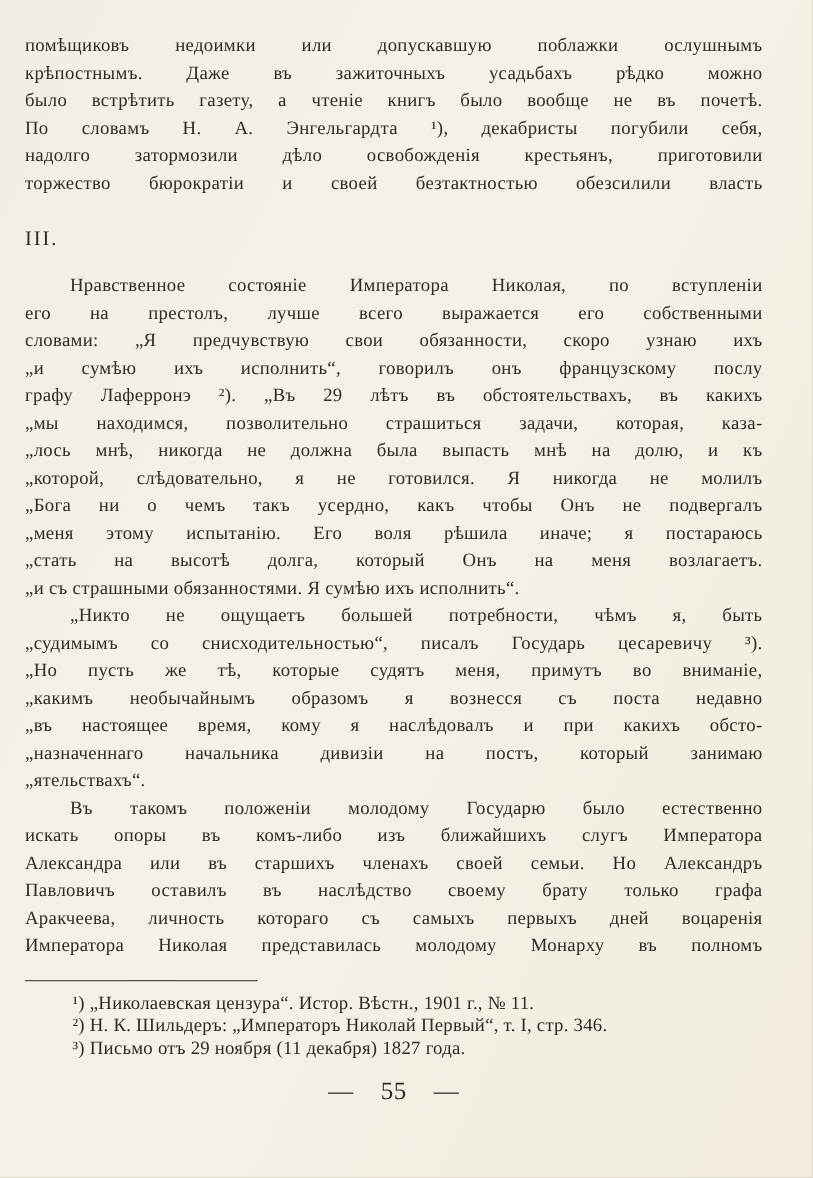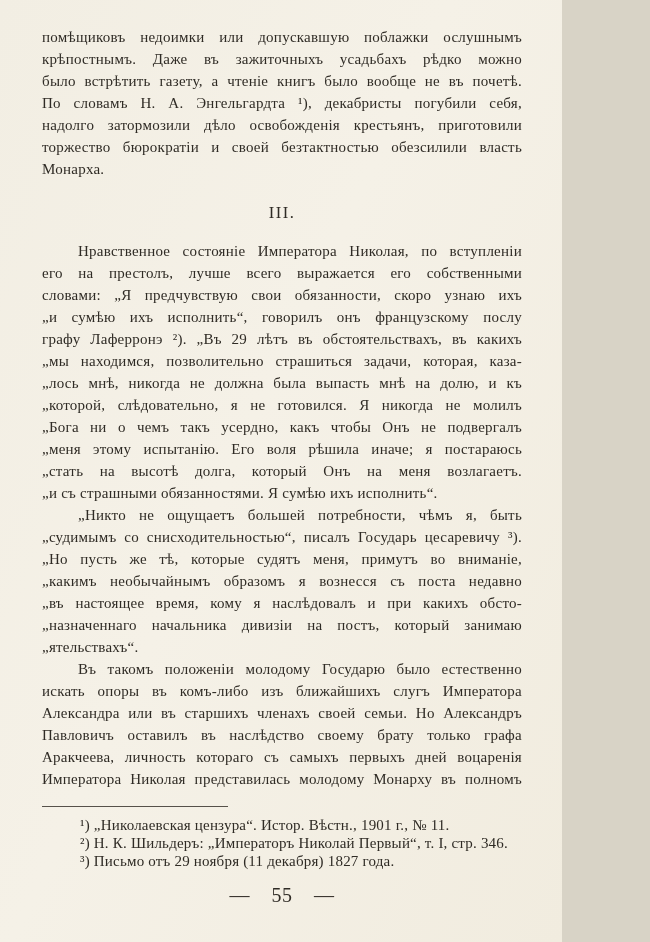--- a/index.html
+++ b/index.html
@@ -3,44 +3,44 @@
 <meta charset="utf-8">
 <style>
   html, body { margin: 0; padding: 0; }
   body {
     width: 650px; height: 942px;
     background: #d8d3c6;
     font-family: "Liberation Serif", "DejaVu Serif", serif;
   }
   .page {
     position: relative;
-    width: 562px; height: 942px;
+    width: 650px; height: 942px;
     box-sizing: border-box;
     background: linear-gradient(115deg, #f2eee3 0%, #f5f1e7 45%, #f1ecdf 100%);
     color: #2f2b25;
-    padding: 26px 40px 0 42px;
+    padding: 26px 40px 0 20px;
     overflow: hidden;
   }
   .paragraph { margin: 0; }
   .line {
     font-size: 15px;
     line-height: 22px;
     letter-spacing: 0.25px;
     text-align: justify;
     text-align-last: justify;
     -moz-text-align-last: justify;
     white-space: normal;
   }
   .line.last {
     text-align-last: left;
     -moz-text-align-last: left;
   }
   .line.indent { text-indent: 36px; }
   .chapter-heading {
-    text-align: center;
+    text-align: left;
     font-weight: normal;
     font-size: 16.5px;
     letter-spacing: 1.5px;
     margin: 22px 0 16px 0;
     line-height: 22px;
   }
   .footnote-rule {
     width: 186px;
     height: 0;
     border: none;
@@ -70,21 +70,20 @@
 
 <div class="page">
 
   <section class="paragraph">
       <div class="line">помѣщиковъ недоимки или допускавшую поблажки ослушнымъ</div>
       <div class="line">крѣпостнымъ. Даже въ зажиточныхъ усадьбахъ рѣдко можно</div>
       <div class="line">было встрѣтить газету, а чтеніе книгъ было вообще не въ почетѣ.</div>
       <div class="line">По словамъ Н. А. Энгельгардта ¹), декабристы погубили себя,</div>
       <div class="line">надолго затормозили дѣло освобожденія крестьянъ, приготовили</div>
       <div class="line">торжество бюрократіи и своей безтактностью обезсилили власть</div>
-      <div class="line last">Монарха.</div>
     </section>
 
   <h2 class="chapter-heading">III.</h2>
 
   <section class="paragraph">
       <div class="line indent">Нравственное состояніе Императора Николая, по вступленіи</div>
       <div class="line">его на престолъ, лучше всего выражается его собственными</div>
       <div class="line">словами: „Я предчувствую свои обязанности, скоро узнаю ихъ</div>
       <div class="line">„и сумѣю ихъ исполнить“, говорилъ онъ французскому послу</div>
       <div class="line">графу Лаферронэ ²). „Въ 29 лѣтъ въ обстоятельствахъ, въ какихъ</div>

